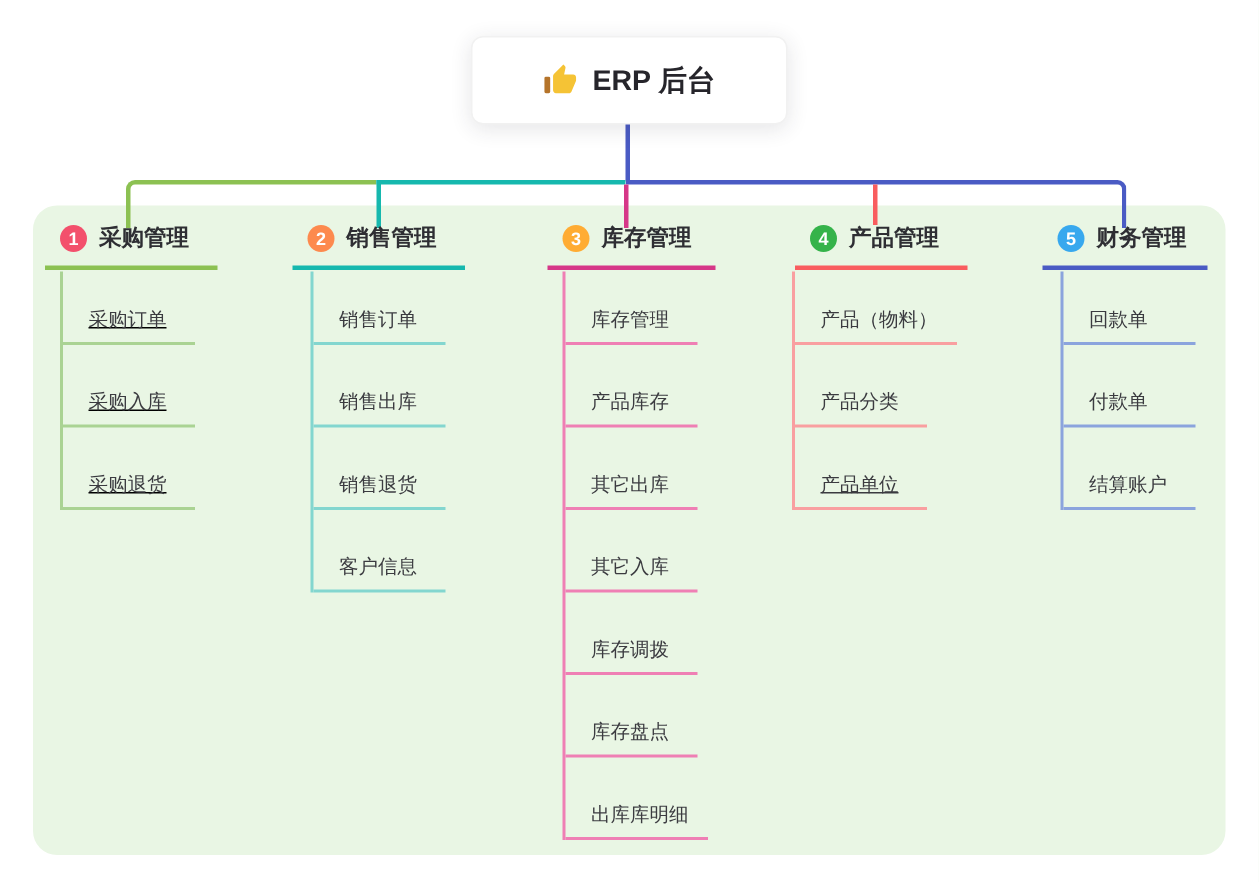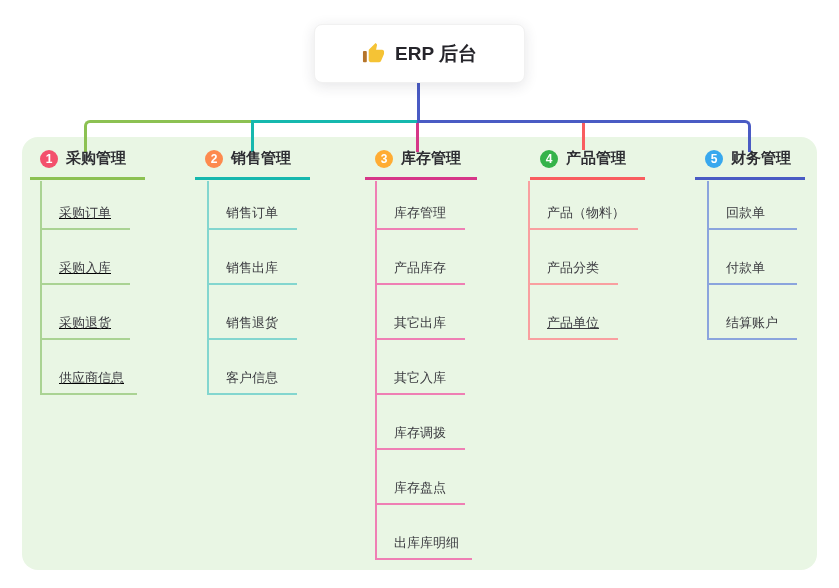--- a/index.html
+++ b/index.html
@@ -77,23 +77,20 @@
       <div class="children" style="left: 40px; top: 181px; border-left-color: rgb(170, 211, 147); text-decoration: underline;">
         <div class="child" style="border-bottom-color: rgb(170, 211, 147);">
           <span>采购订单</span>
         </div>
         <div class="child" style="border-bottom-color: rgb(170, 211, 147);">
           <span>采购入库</span>
         </div>
         <div class="child" style="border-bottom-color: rgb(170, 211, 147);">
           <span>采购退货</span>
         </div>
-        <div class="child" style="border-bottom-color: rgb(170, 211, 147);">
-          <span>供应商信息</span>
-        </div>
       </div>
       <div class="branch-header" style="left: 195px; width: 115px; border-bottom-color: rgb(22, 184, 174);">
         <span class="badge" style="background: rgb(253, 138, 78);">2</span>
         <span>销售管理</span>
       </div>
       <div class="children" style="left: 207px; top: 181px; border-left-color: rgb(131, 214, 207);">
         <div class="child" style="border-bottom-color: rgb(131, 214, 207); text-align: right;">
           <span>销售订单</span>
         </div>
         <div class="child" style="border-bottom-color: rgb(131, 214, 207);">

